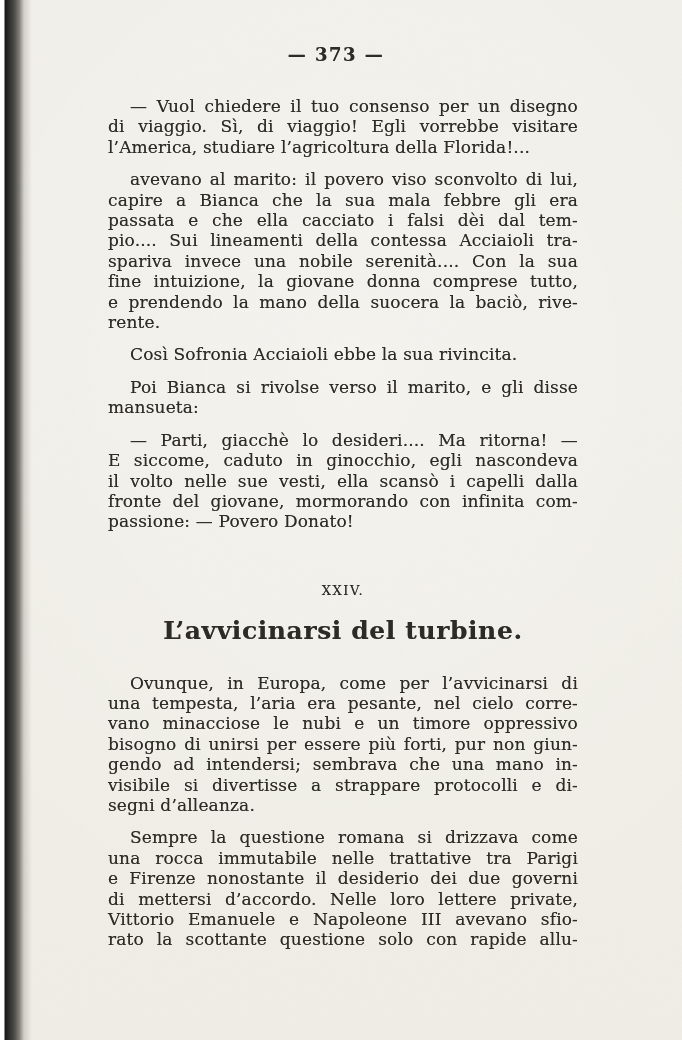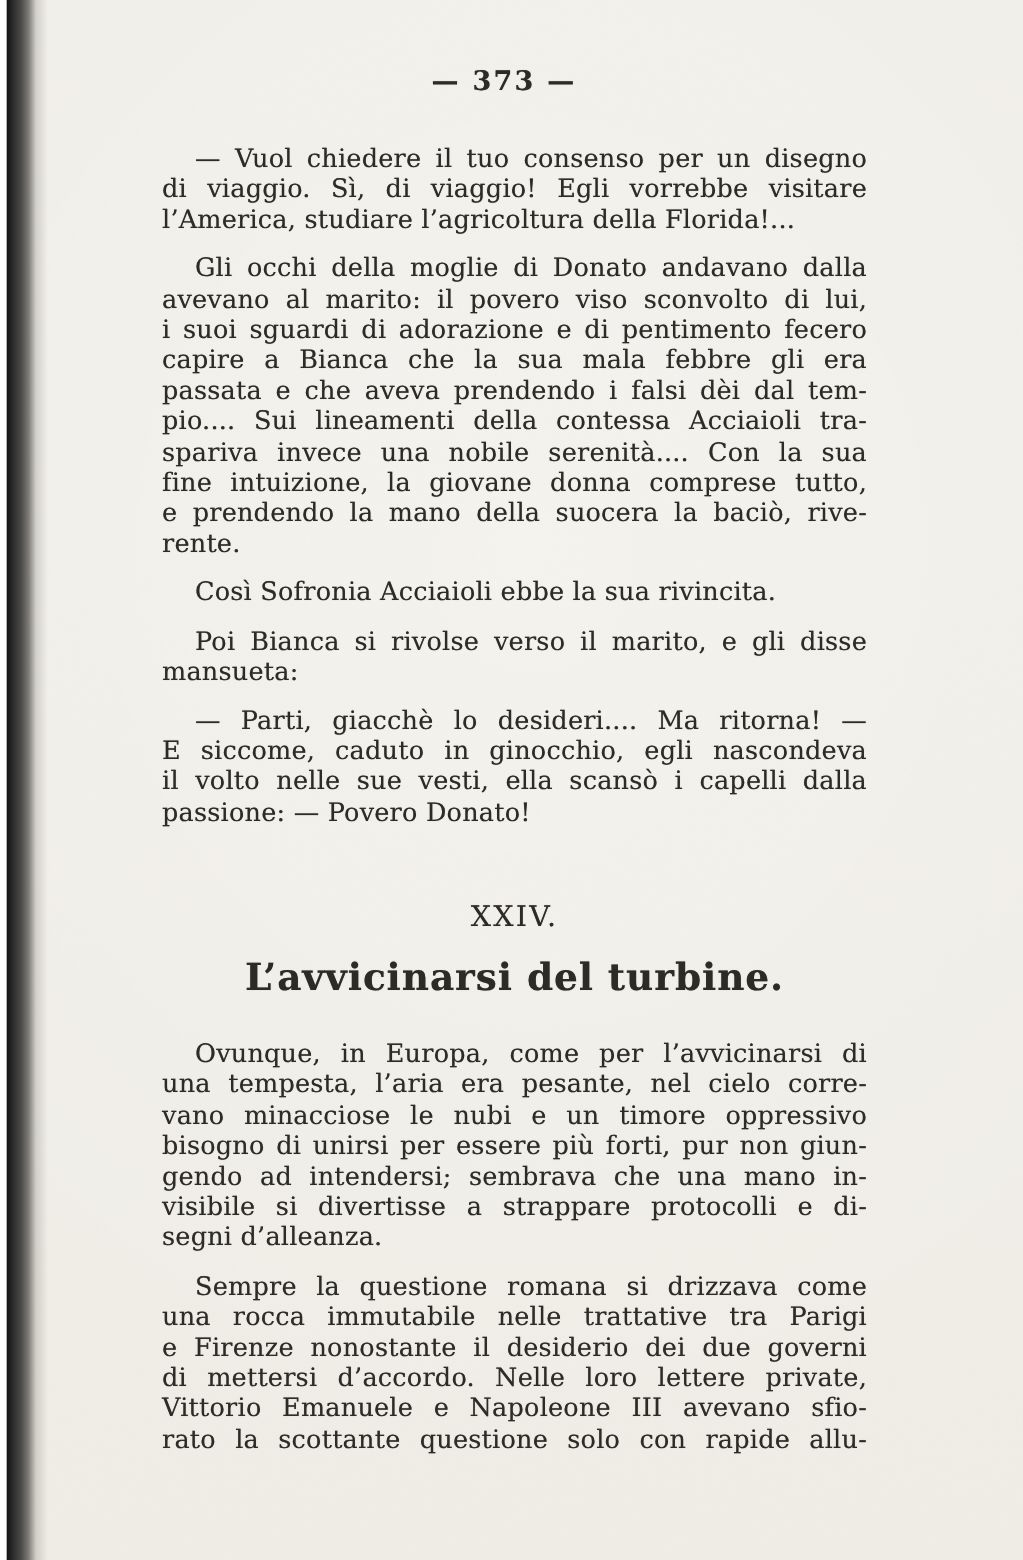--- a/index.html
+++ b/index.html
@@ -65,21 +65,21 @@
   .para .line:first-child { text-indent: 22px; }
   .line {
     text-align: justify;
     text-align-last: justify;
     white-space: normal;
   }
   .line.last { text-align-last: left; }
   .chapter-number {
     margin-top: 49px;
     text-align: center;
-    font-size: 19px;
+    font-size: 13px;
     letter-spacing: 1.5px;
   }
   .chapter-title {
     margin-top: 20px;
     text-align: center;
     font-size: 25px;
     font-weight: 700;
     letter-spacing: 0.6px;
   }
   .body-bottom-gap { margin-top: 31px; }
@@ -108,42 +108,41 @@
 
     <div class="text-column">
 
       <div>
           <div class="para">
             <div class="line">— Vuol chiedere il tuo consenso per un disegno</div>
             <div class="line">di viaggio. Sì, di viaggio! Egli vorrebbe visitare</div>
             <div class="line last">l’America, studiare l’agricoltura della Florida!...</div>
           </div>
           <div class="para">
-            <div class="line">Gli occhi della moglie di Donato andavano dalla</div>
             <div class="line">avevano al marito: il povero viso sconvolto di lui,</div>
-            <div class="line">i suoi sguardi di adorazione e di pentimento fecero</div>
             <div class="line">capire a Bianca che la sua mala febbre gli era</div>
-            <div class="line">passata e che aveva prendendo i falsi dèi dal tem-</div>
+            <div class="line">passata e che ella cacciato i falsi dèi dal tem-</div>
             <div class="line">pio.... Sui lineamenti della contessa Acciaioli tra-</div>
             <div class="line">spariva invece una nobile serenità.... Con la sua</div>
             <div class="line">fine intuizione, la giovane donna comprese tutto,</div>
             <div class="line">e prendendo la mano della suocera la baciò, rive-</div>
             <div class="line last">rente.</div>
           </div>
           <div class="para">
             <div class="line last">Così Sofronia Acciaioli ebbe la sua rivincita.</div>
           </div>
           <div class="para">
             <div class="line">Poi Bianca si rivolse verso il marito, e gli disse</div>
             <div class="line last">mansueta:</div>
           </div>
           <div class="para">
             <div class="line">— Parti, giacchè lo desideri.... Ma ritorna! —</div>
             <div class="line">E siccome, caduto in ginocchio, egli nascondeva</div>
             <div class="line">il volto nelle sue vesti, ella scansò i capelli dalla</div>
+            <div class="line">fronte del giovane, mormorando con infinita com-</div>
             <div class="line last">passione: — Povero Donato!</div>
           </div>
         </div>
 
       <div class="chapter-number">XXIV.</div>
 
       <div class="chapter-title">L’avvicinarsi del turbine.</div>
 
       <div class="body-bottom-gap">
           <div class="para">

